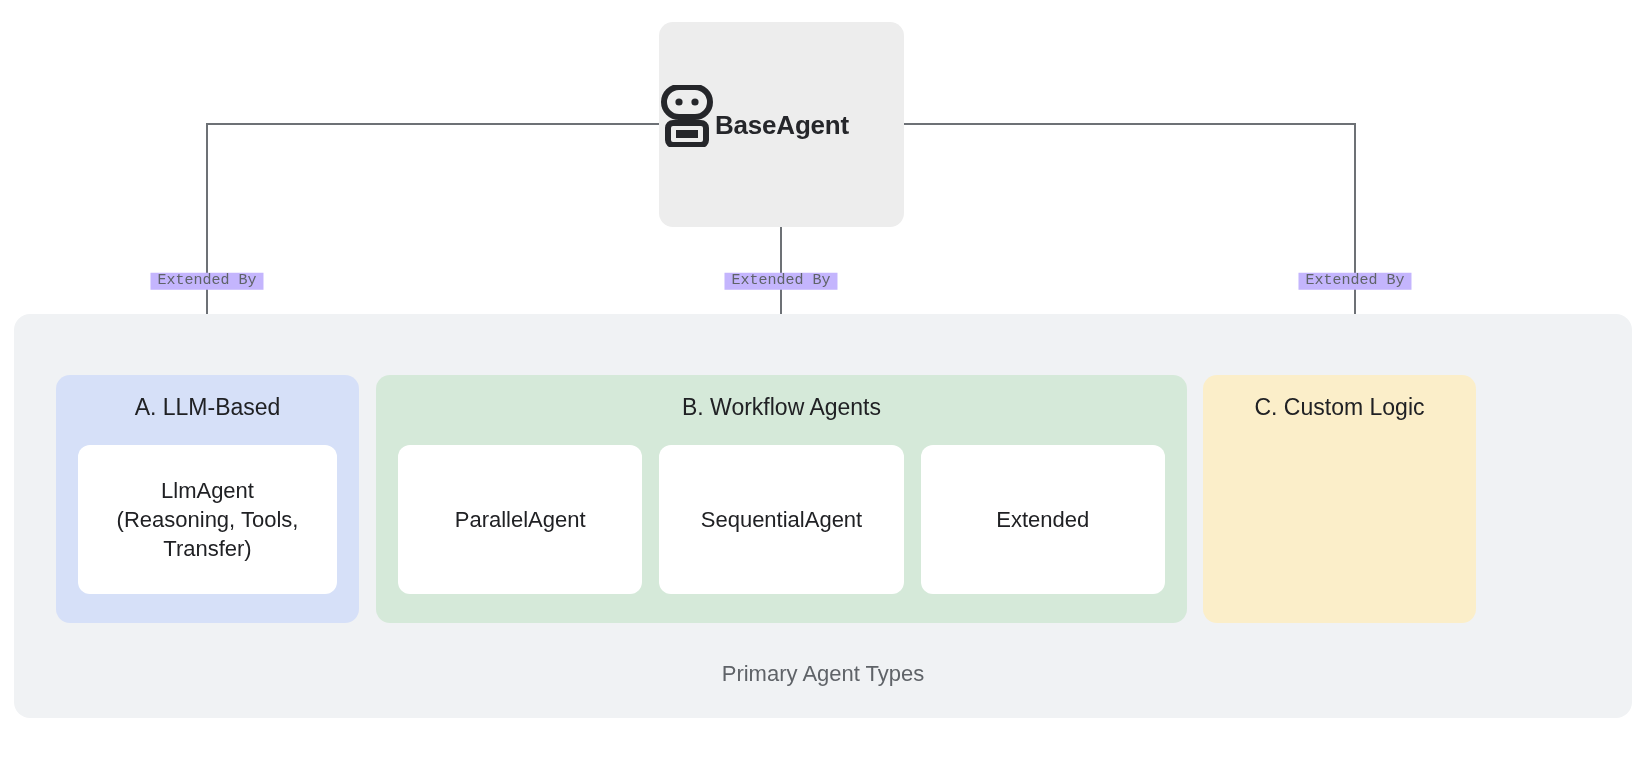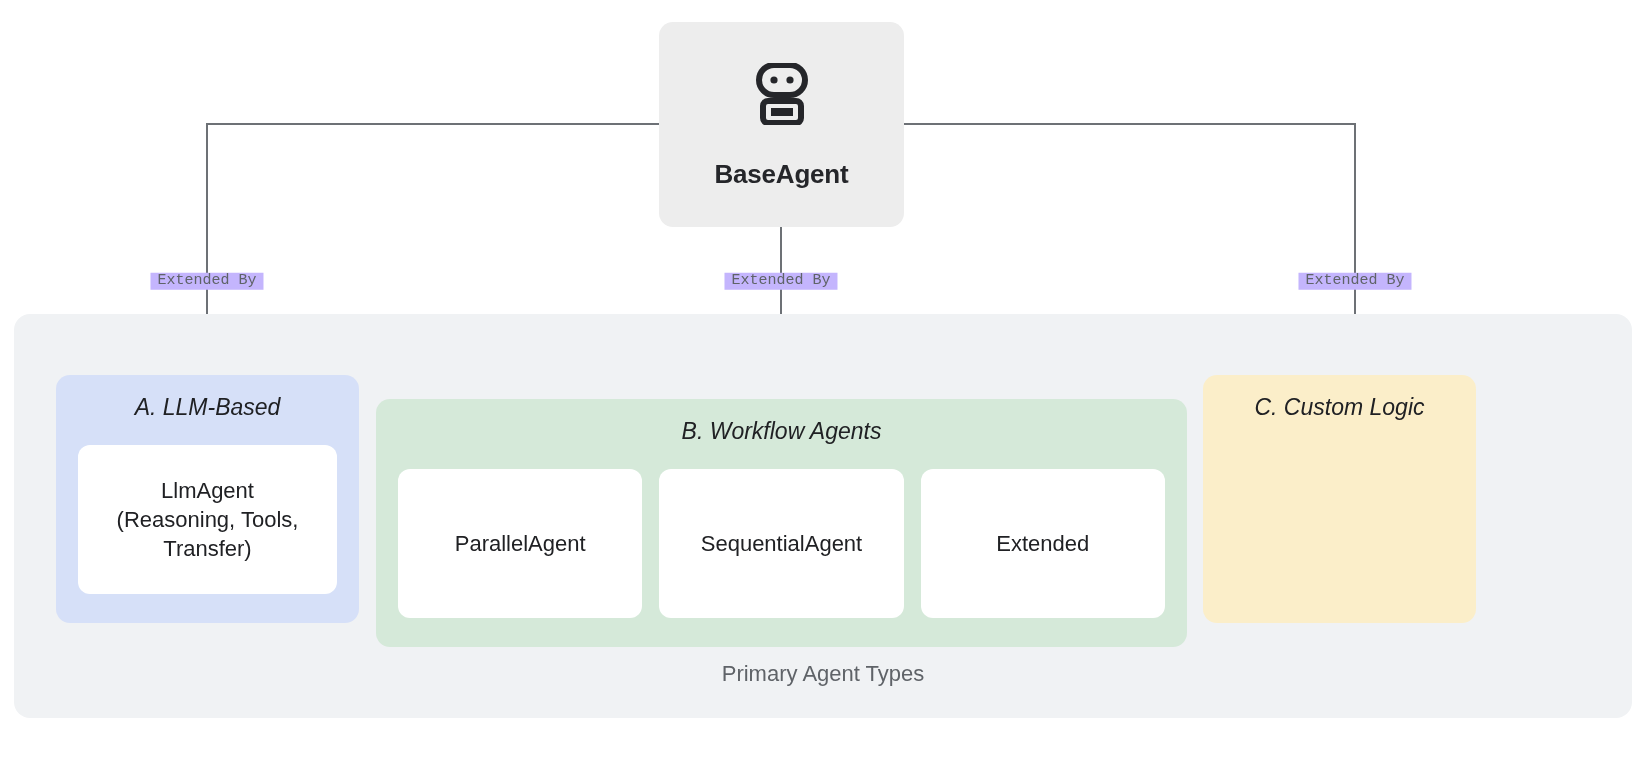--- a/index.html
+++ b/index.html
@@ -33,25 +33,24 @@
   
   #base-agent-node {
     position: absolute;
     left: 659px;
     top: 22px;
     width: 245px;
     height: 205px;
     background: #ededed;
     border-radius: 14px;
     display: flex;
-    flex-direction: column;
+    flex-direction: row;
     align-items: center;
-    justify-content: center;
-    box-sizing: border-box;
-    gap: 18px;
+    justify-content: flex-start;
+    box-sizing: border-box;
   }
   #base-agent-node .robot-icon {
     display: block;
     margin-bottom: 14px;
   }
   #base-agent-node .node-title {
     font-size: 26px;
     font-weight: bold;
     color: #25262a;
     letter-spacing: -0.2px;
@@ -101,21 +100,20 @@
     border-radius: 14px;
     box-sizing: border-box;
     padding-top: 19px;
   }
   .category-box .category-title {
     text-align: center;
     font-size: 23px;
     color: #202124;
     line-height: 1.2;
     margin-bottom: 15px;
-    font-style: italic;
   }
   .category-cards {
     display: flex;
     flex-direction: row;
     justify-content: center;
     gap: 17px;
     padding: 8px 22px;
     box-sizing: border-box;
   }
   .agent-card {
@@ -137,21 +135,20 @@
     left: 56px;
     width: 303px;
     background: #d6e0f8;
   }
   #category-llm-based .agent-card { width: 259px; }
 
   #category-workflow-agents {
     left: 376px;
     width: 811px;
     background: #d5e9d9;
-    margin-top: 24px;
   }
   #category-workflow-agents .agent-card { width: 246px; }
 
   #category-custom-logic {
     left: 1203px;
     width: 273px;
     background: #fbeec9;
   }
   #category-custom-logic .agent-card { width: 246px; }
 </style>

